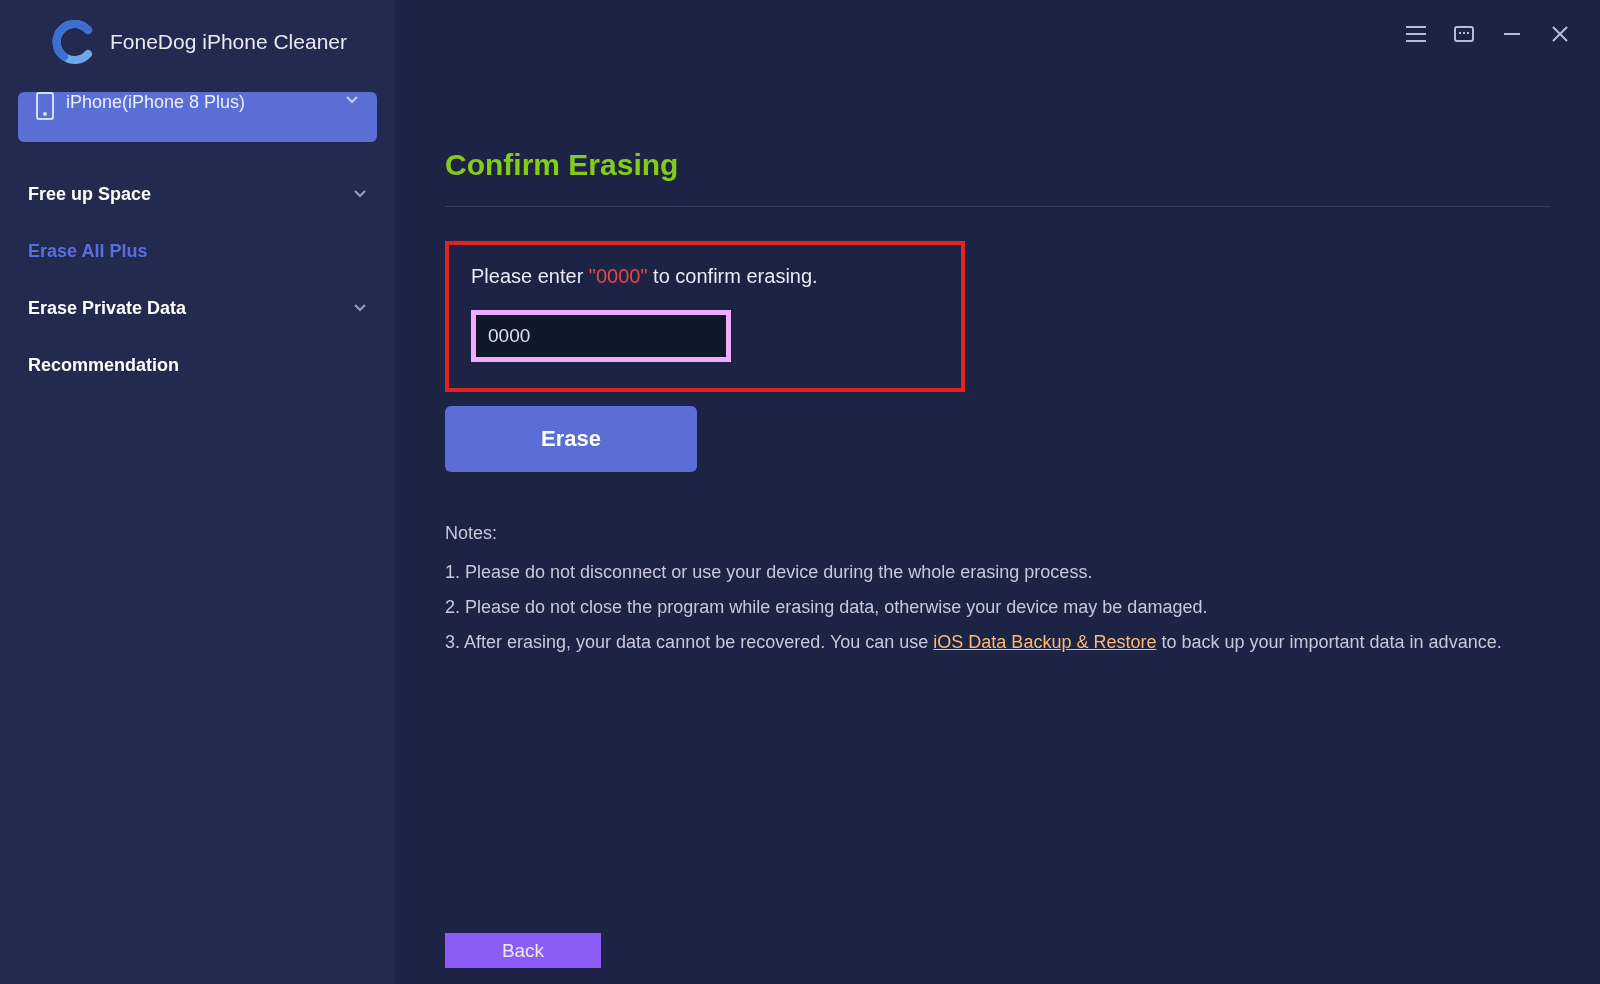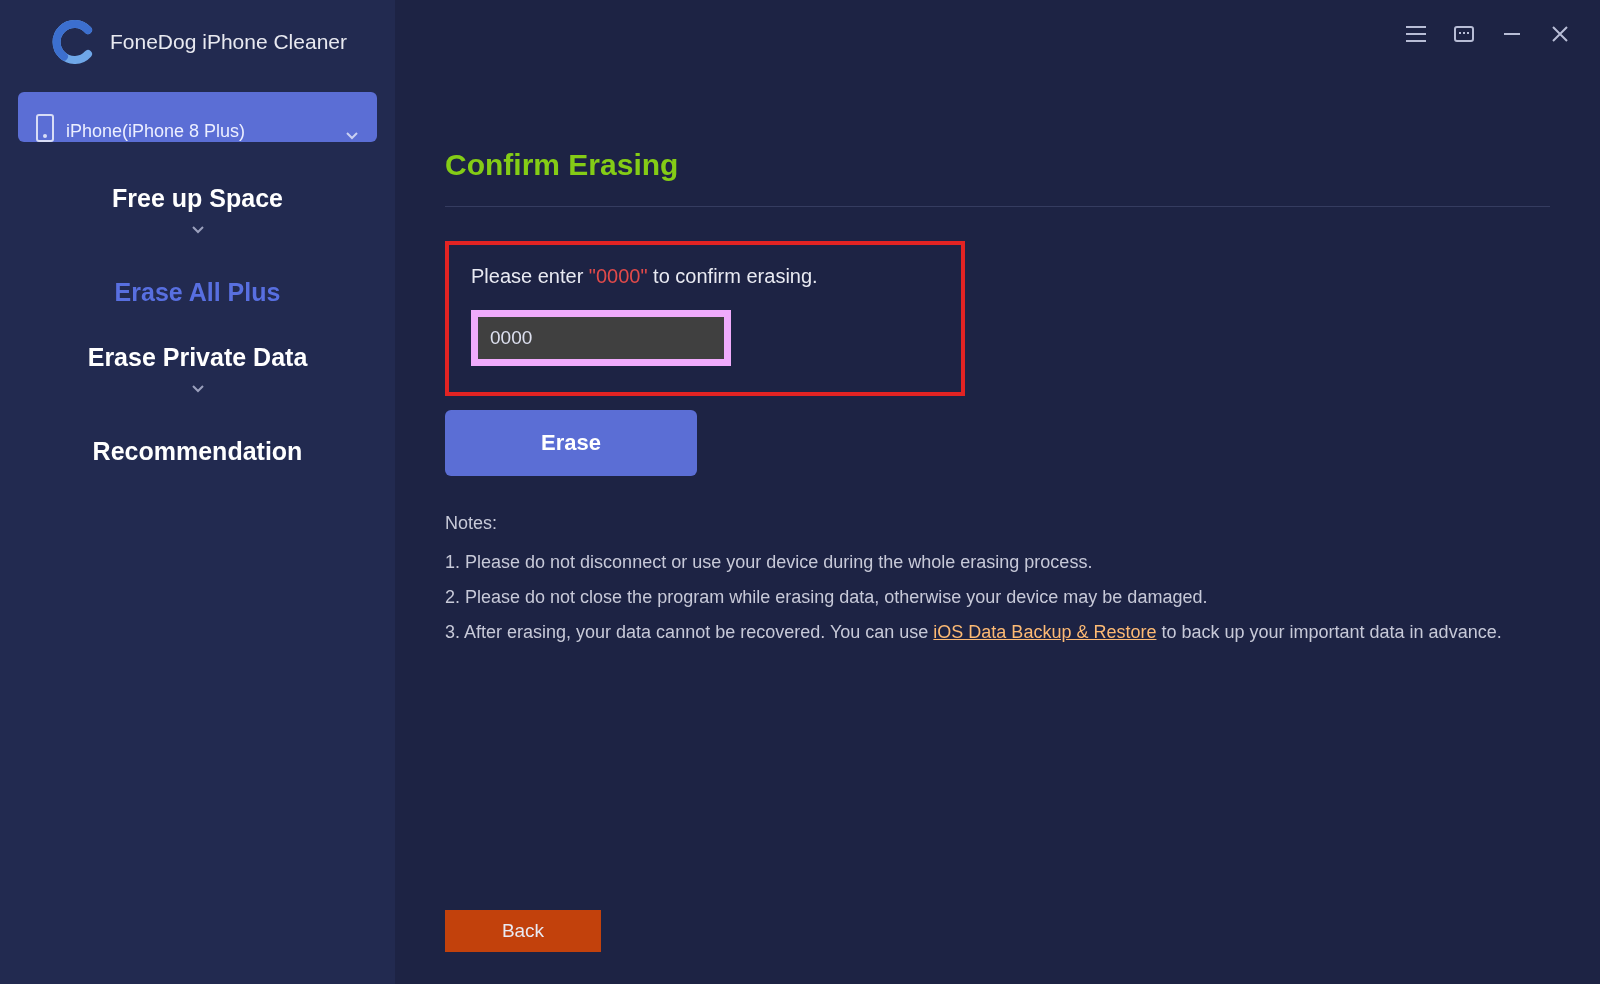--- a/index.html
+++ b/index.html
@@ -41,21 +41,21 @@
     .app-title {
       font-size: 21px;
       color: #e8e9f0;
       font-weight: 400;
     }
     .device-dropdown {
       background: #5b6ed5;
       border-radius: 6px;
       height: 50px;
       display: flex;
-      align-items: flex-end;
+      align-items: flex-start;
       padding: 0 18px;
       margin-bottom: 24px;
       cursor: pointer;
     }
     .phone-icon {
       width: 18px;
       height: 28px;
       border: 2px solid #d8ddf6;
       border-radius: 3px;
       margin-right: 12px;
@@ -77,28 +77,27 @@
       color: #ecefff;
       flex: 1;
     }
     .chevron-down {
       width: 14px;
       height: 14px;
       display: inline-block;
     }
     .nav-item {
       display: flex;
-      align-items: center;
+      align-items: flex-end;
       justify-content: space-between;
       padding: 18px 10px;
-      font-size: 25px;
+      font-size: 18px;
       font-weight: 600;
       cursor: pointer;
       color: #ffffff;
-      flex-direction: column;
     }
     .nav-item.active {
       color: #586fe0;
     }
     .main {
       flex: 1;
       position: relative;
       padding: 0 50px;
     }
     .window-controls {
@@ -137,60 +136,60 @@
     }
     .confirm-prompt {
       font-size: 20px;
       color: #e9eaf2;
       margin-bottom: 22px;
     }
     .confirm-prompt .code {
       color: #e24a4a;
     }
     .code-input {
-      background: #404040;
-      border: 7px solid #f0abfc;
+      background: #0f172a;
+      border: 5px solid #f0abfc;
       color: #dde0ef;
       font-size: 19px;
       padding: 10px 12px;
       width: 260px;
       outline: none;
     }
     .erase-btn {
       margin-top: 10px;
       width: 252px;
       height: 66px;
       background: #5b6ed5;
       border: none;
       border-radius: 6px;
       color: #ffffff;
       font-size: 22px;
       font-weight: 600;
       cursor: pointer;
     }
     .notes {
-      margin-top: 30px;
+      margin-top: 44px;
       font-size: 18px;
       color: #c7c9d8;
       line-height: 1.95;
     }
     .notes-heading {
       margin-bottom: 4px;
     }
     .notes a {
       color: #fdba74;
       text-decoration: underline;
     }
     .back-btn {
       position: absolute;
-      bottom: 32px;
+      bottom: 16px;
       left: 50px;
       width: 156px;
-      height: 42px;
-      background: #c2410c;
+      height: 35px;
+      background: #8b5cf6;
       border: none;
       color: #e9eaf2;
       font-size: 19px;
       cursor: pointer;
     }
     .feedback-icon {
       width: 20px;
       height: 16px;
       border: 2px solid #b8bdd6;
       border-radius: 3px;

